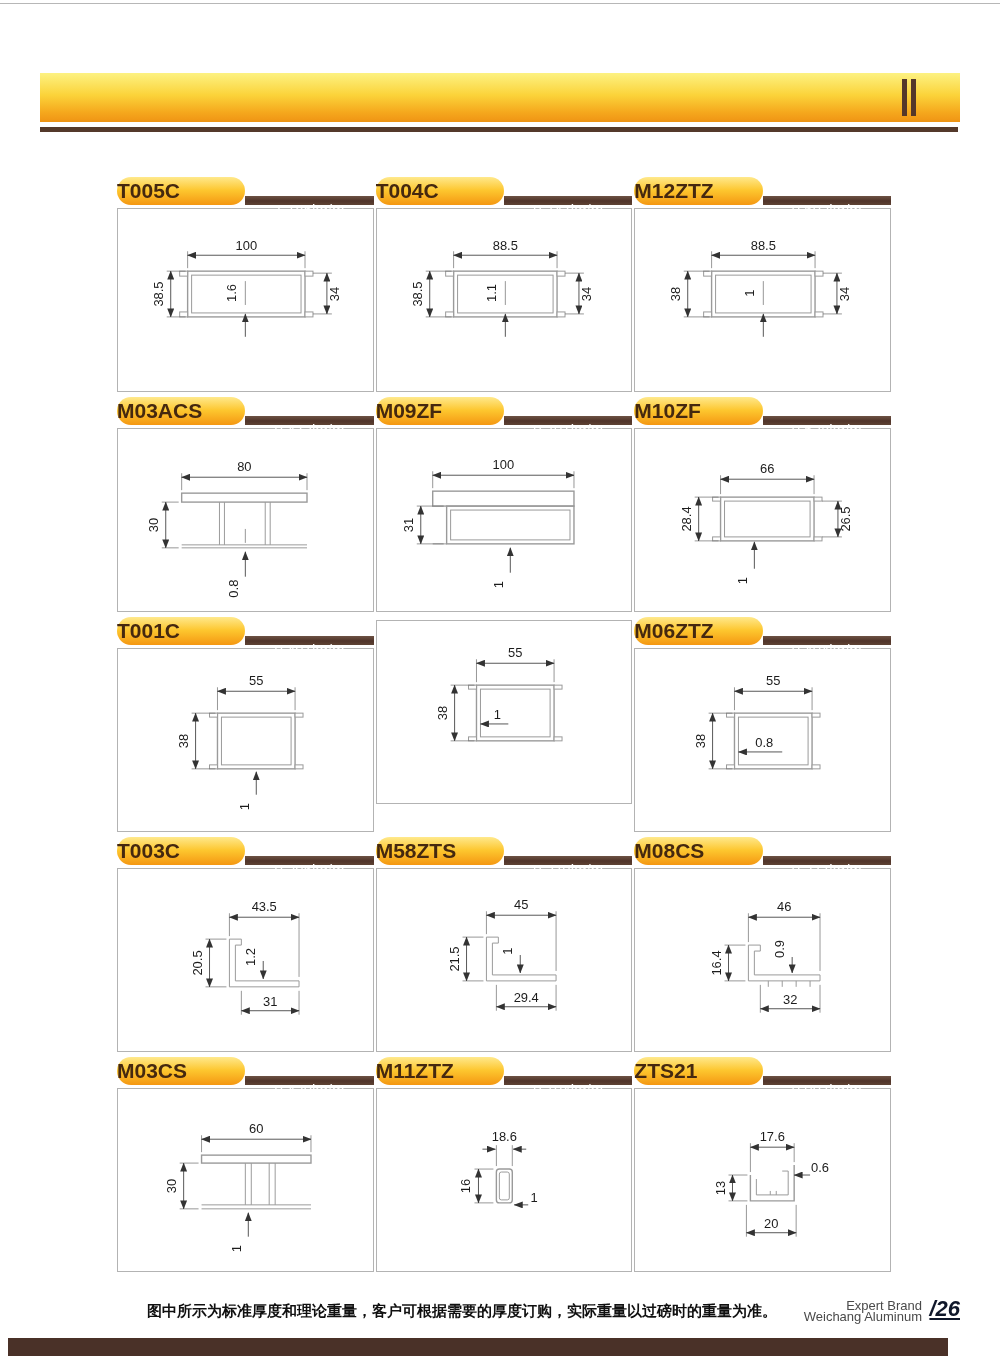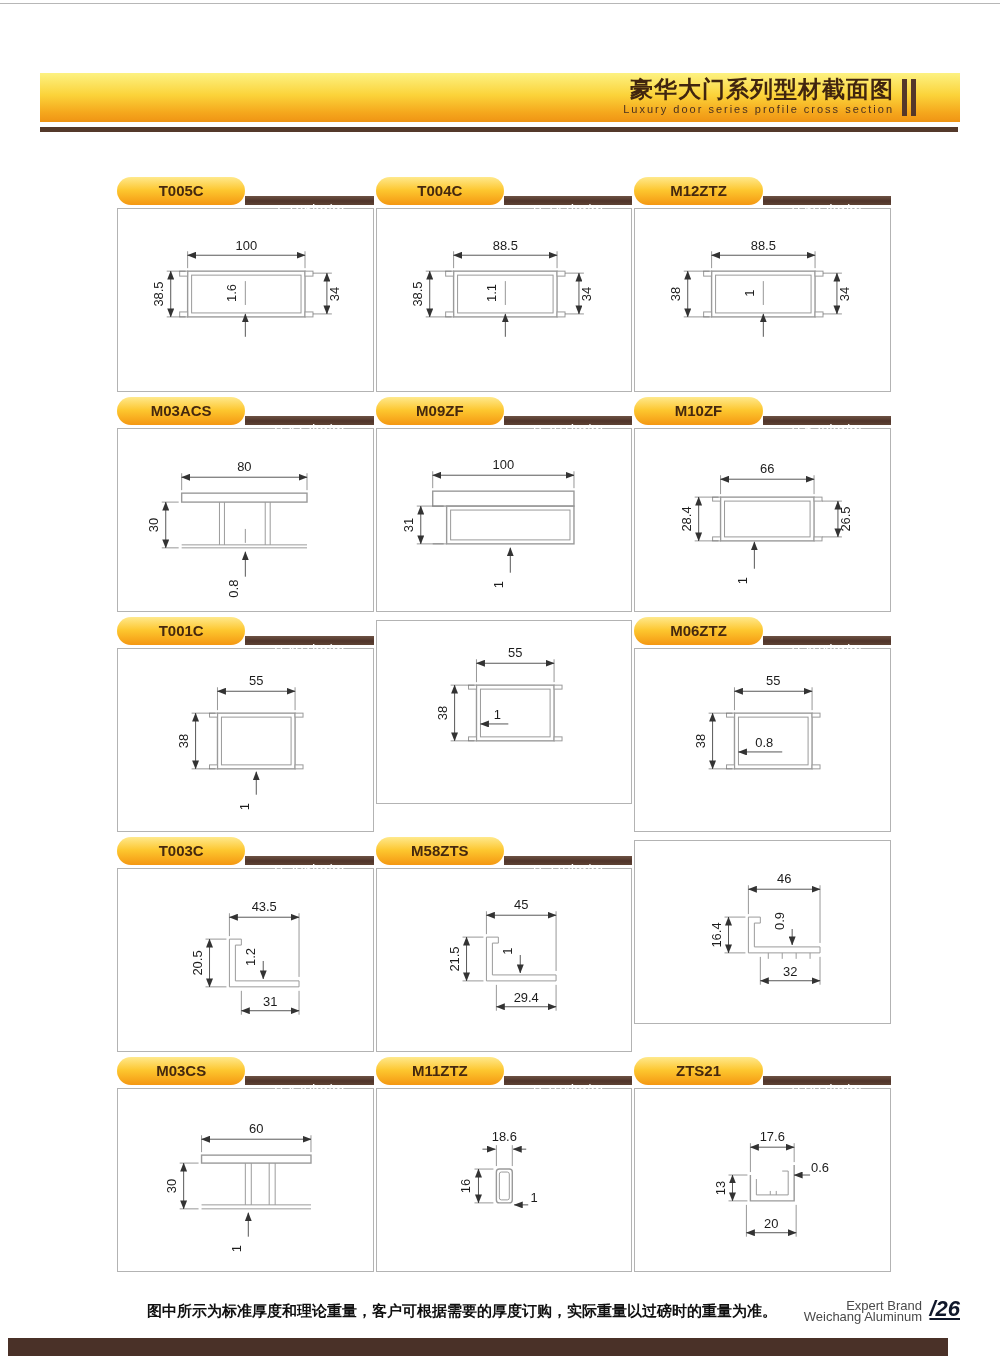--- a/index.html
+++ b/index.html
@@ -13,21 +13,21 @@
   .hsub{font-size:11px;color:#4a3020;letter-spacing:2px;line-height:14px;}
   .haccent{position:absolute;right:44px;top:6px;display:flex;}
   .haccent div{width:5px;height:37px;background:#54382a;margin-left:4px;}
   .hunder{position:absolute;left:40px;top:127px;width:918px;height:5px;background:#54392b;}
   
   .grid{position:absolute;left:117px;top:177px;width:774px;display:grid;
         grid-template-columns:repeat(3,1fr);column-gap:2px;row-gap:0;}
   .cell{height:220px;}
   .chead{display:flex;height:28px;}
   .model{flex:1;background:linear-gradient(180deg,#ffe98c 0%,#fdc62e 48%,#f49712 100%);
-         color:#45280f;font-size:15px;font-weight:bold;text-align:center;line-height:28px;border-radius:14px;}
+         color:#45280f;font-size:21px;font-weight:bold;text-align:left;line-height:28px;border-radius:14px;}
   .weight{flex:1;background:linear-gradient(180deg,#6d5244 0%,#503429 55%,#5e4334 100%);
           color:#fff;font-size:15px;text-align:center;line-height:28px;margin-top:19px;}
   .draw{margin-top:3px;height:182px;border:1px solid #b3b3b3;background:#fff;}
   .draw svg{width:100%;height:100%;display:block;}
   
   .pro{stroke:#9a9a9a;stroke-width:1.4;fill:none;}
   .pro2{stroke:#9a9a9a;stroke-width:1;fill:#fff;}
   .ext{stroke:#6b6b6b;stroke-width:0.7;}
   .dim{stroke:#444;stroke-width:0.9;marker-start:url(#ar);marker-end:url(#ar);}
   .lead{stroke:#444;stroke-width:0.9;marker-end:url(#ar);}
@@ -47,24 +47,20 @@
   <defs>
     <marker id="ar" markerWidth="9" markerHeight="7" refX="8.5" refY="3.5" orient="auto-start-reverse" markerUnits="userSpaceOnUse">
       <path d="M0,0 L9,3.5 L0,7 z" fill="#333"></path>
     </marker>
   </defs>
 </svg>
 
 <div class="topline"></div>
 
 <div class="hbar">
-  <div class="htext">
-    <div class="htitle">豪华大门系列型材截面图</div>
-    <div class="hsub">Luxury door series profile cross section</div>
-  </div>
   <div class="haccent">
       <div></div>
       <div></div>
     </div>
 </div>
 <div class="hunder"></div>
 
 <div class="grid">
 
   <div class="cell">
@@ -385,20 +381,24 @@
         <text class="mid" x="136" y="82" transform="rotate(-90 136 82)">1</text>
         <line class="ext" x1="120" y1="116" x2="120" y2="142"></line>
           <line class="ext" x1="180" y1="116" x2="180" y2="142"></line>
         <line class="dim" x1="120" y1="138" x2="180" y2="138"></line>
         <text class="mid" x="150" y="133">29.4</text>
       </svg>
     </div>
   </div>
 
   <div class="cell">
+    <div class="chead">
+      <div class="model">M08CS</div>
+      <div class="weight">0.277kg/m</div>
+    </div>
     <div class="draw">
       <svg viewBox="0 0 256 182">
         <line class="pro2" x1="114" y1="76" x2="114" y2="112"></line>
           <line class="pro2" x1="120" y1="82" x2="120" y2="106"></line>
         <line class="pro2" x1="114" y1="76" x2="126" y2="76"></line>
           <line class="pro2" x1="120" y1="82" x2="126" y2="82"></line>
         <line class="pro2" x1="126" y1="76" x2="126" y2="82"></line>
         <line class="pro2" x1="120" y1="106" x2="186" y2="106"></line>
           <line class="pro2" x1="114" y1="112" x2="186" y2="112"></line>
         <line class="pro2" x1="186" y1="106" x2="186" y2="112"></line>

